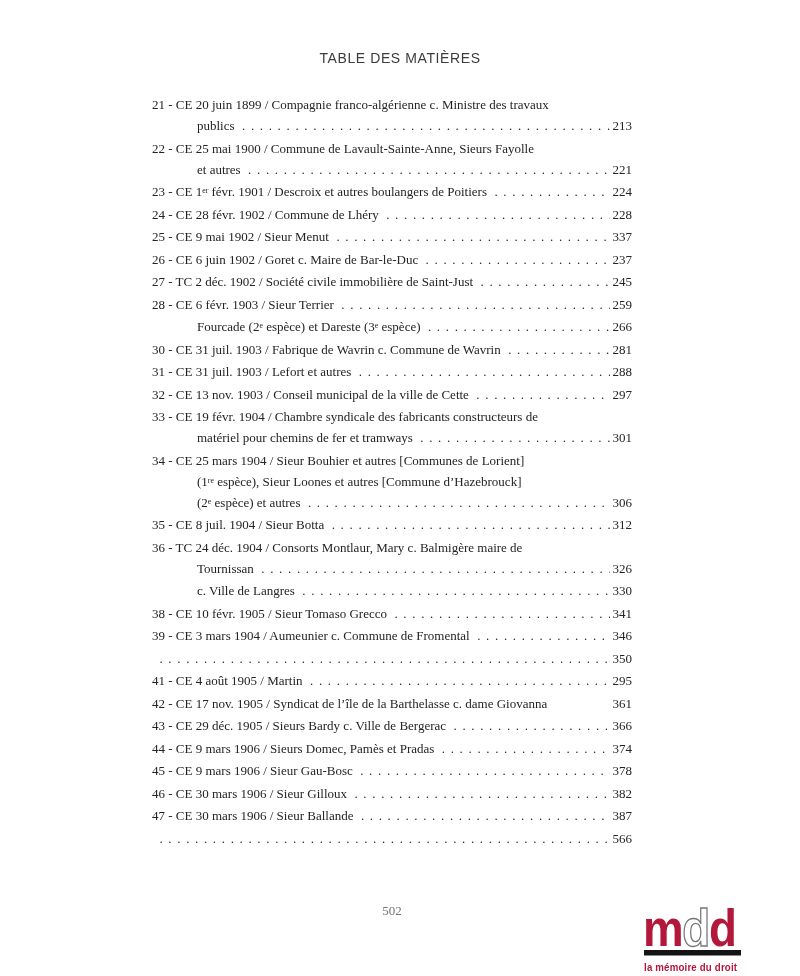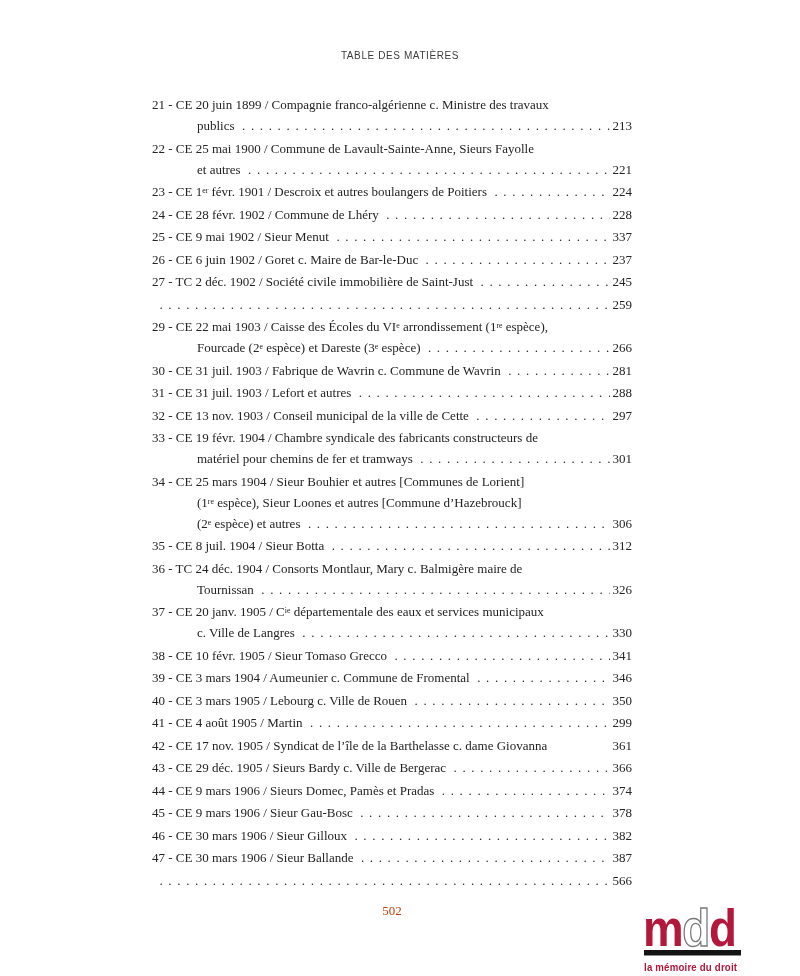--- a/index.html
+++ b/index.html
@@ -15,21 +15,21 @@
     font-family: "Liberation Serif", serif;
     color: #242424;
   }
   .running-head {
     position: absolute;
     top: 50px;
     left: 0;
     width: 800px;
     text-align: center;
     font-family: "Liberation Sans", sans-serif;
-    font-size: 10px;
+    font-size: 14px;
     letter-spacing: 0.6px;
     color: #3c3c3c;
   }
   .toc {
     position: absolute;
     top: 94px;
     left: 152px;
     width: 480px;
     font-size: 13px;
     line-height: 21px;
@@ -64,21 +64,21 @@
     vertical-align: 0.42em;
     letter-spacing: 0;
   }
   .folio {
     position: absolute;
     top: 903px;
     left: 152px;
     width: 480px;
     text-align: center;
     font-size: 13px;
-    color: #c2410c;
+    color: #737373;
   }
   .logo {
     position: absolute;
     top: 902px;
     right: 55px;
     width: 102px;
     height: 74px;
   }
 </style>
 </head>
@@ -139,28 +139,26 @@
     </div>
     <div class="toc-entry">
       <div class="toc-line">
         <span class="toc-text">27 - TC 2 déc. 1902 / Société civile immobilière de Saint-Just</span>
         <span class="dots"> . . . . . . . . . . . . . . . . . . . . . . . . . . . . . . . . . . . . . . . . . . . . . . . . . . . . . . . . . . . .</span>
         <span class="toc-page">245</span>
       </div>
     </div>
     <div class="toc-entry">
       <div class="toc-line">
+        <span class="toc-text">28 - CE 6 févr. 1903 / Sieur Terrier</span>
         <span class="dots"> . . . . . . . . . . . . . . . . . . . . . . . . . . . . . . . . . . . . . . . . . . . . . . . . . . . . . . . . . . . .</span>
         <span class="toc-page">259</span>
       </div>
     </div>
     <div class="toc-entry">
-      <div class="toc-line">
-        <span class="toc-text">29 - CE 22 mai 1903 / Caisse des Écoles du VI<sup>e</sup> arrondissement (1<sup>re</sup> espèce),</span>
-      </div>
       <div class="toc-line cont">
         <span class="toc-text">Fourcade (2<sup>e</sup> espèce) et Dareste (3<sup>e</sup> espèce)</span>
         <span class="dots"> . . . . . . . . . . . . . . . . . . . . . . . . . . . . . . . . . . . . . . . . . . . . . . . . . . . . . . . . . . . .</span>
         <span class="toc-page">266</span>
       </div>
     </div>
     <div class="toc-entry">
       <div class="toc-line">
         <span class="toc-text">30 - CE 31 juil. 1903 / Fabrique de Wavrin c. Commune de Wavrin</span>
         <span class="dots"> . . . . . . . . . . . . . . . . . . . . . . . . . . . . . . . . . . . . . . . . . . . . . . . . . . . . . . . . . . . .</span>
@@ -215,23 +213,20 @@
       <div class="toc-line">
         <span class="toc-text">36 - TC 24 déc. 1904 / Consorts Montlaur, Mary c. Balmigère maire de</span>
       </div>
       <div class="toc-line cont">
         <span class="toc-text">Tournissan</span>
         <span class="dots"> . . . . . . . . . . . . . . . . . . . . . . . . . . . . . . . . . . . . . . . . . . . . . . . . . . . . . . . . . . . .</span>
         <span class="toc-page">326</span>
       </div>
     </div>
     <div class="toc-entry">
-      <div class="toc-line">
-        <span class="toc-text">37 - CE 20 janv. 1905 / C<sup>ie</sup> départementale des eaux et services municipaux</span>
-      </div>
       <div class="toc-line cont">
         <span class="toc-text">c. Ville de Langres</span>
         <span class="dots"> . . . . . . . . . . . . . . . . . . . . . . . . . . . . . . . . . . . . . . . . . . . . . . . . . . . . . . . . . . . .</span>
         <span class="toc-page">330</span>
       </div>
     </div>
     <div class="toc-entry">
       <div class="toc-line">
         <span class="toc-text">38 - CE 10 févr. 1905 / Sieur Tomaso Grecco</span>
         <span class="dots"> . . . . . . . . . . . . . . . . . . . . . . . . . . . . . . . . . . . . . . . . . . . . . . . . . . . . . . . . . . . .</span>
@@ -240,30 +235,29 @@
     </div>
     <div class="toc-entry">
       <div class="toc-line">
         <span class="toc-text">39 - CE 3 mars 1904 / Aumeunier c. Commune de Fromental</span>
         <span class="dots"> . . . . . . . . . . . . . . . . . . . . . . . . . . . . . . . . . . . . . . . . . . . . . . . . . . . . . . . . . . . .</span>
         <span class="toc-page">346</span>
       </div>
     </div>
     <div class="toc-entry">
       <div class="toc-line">
-        <span class="toc-text">40 - CE 3 mars 1905 / Lebourg c. Ville de Rouen</span>
         <span class="dots"> . . . . . . . . . . . . . . . . . . . . . . . . . . . . . . . . . . . . . . . . . . . . . . . . . . . . . . . . . . . .</span>
         <span class="toc-page">350</span>
       </div>
     </div>
     <div class="toc-entry">
       <div class="toc-line">
         <span class="toc-text">41 - CE 4 août 1905 / Martin</span>
         <span class="dots"> . . . . . . . . . . . . . . . . . . . . . . . . . . . . . . . . . . . . . . . . . . . . . . . . . . . . . . . . . . . .</span>
-        <span class="toc-page">299</span>
+        <span class="toc-page">295</span>
       </div>
     </div>
     <div class="toc-entry">
       <div class="toc-line">
         <span class="toc-text">42 - CE 17 nov. 1905 / Syndicat de l’île de la Barthelasse c. dame Giovanna</span>
         <span class="dots"></span>
         <span class="toc-page">361</span>
       </div>
     </div>
     <div class="toc-entry">

